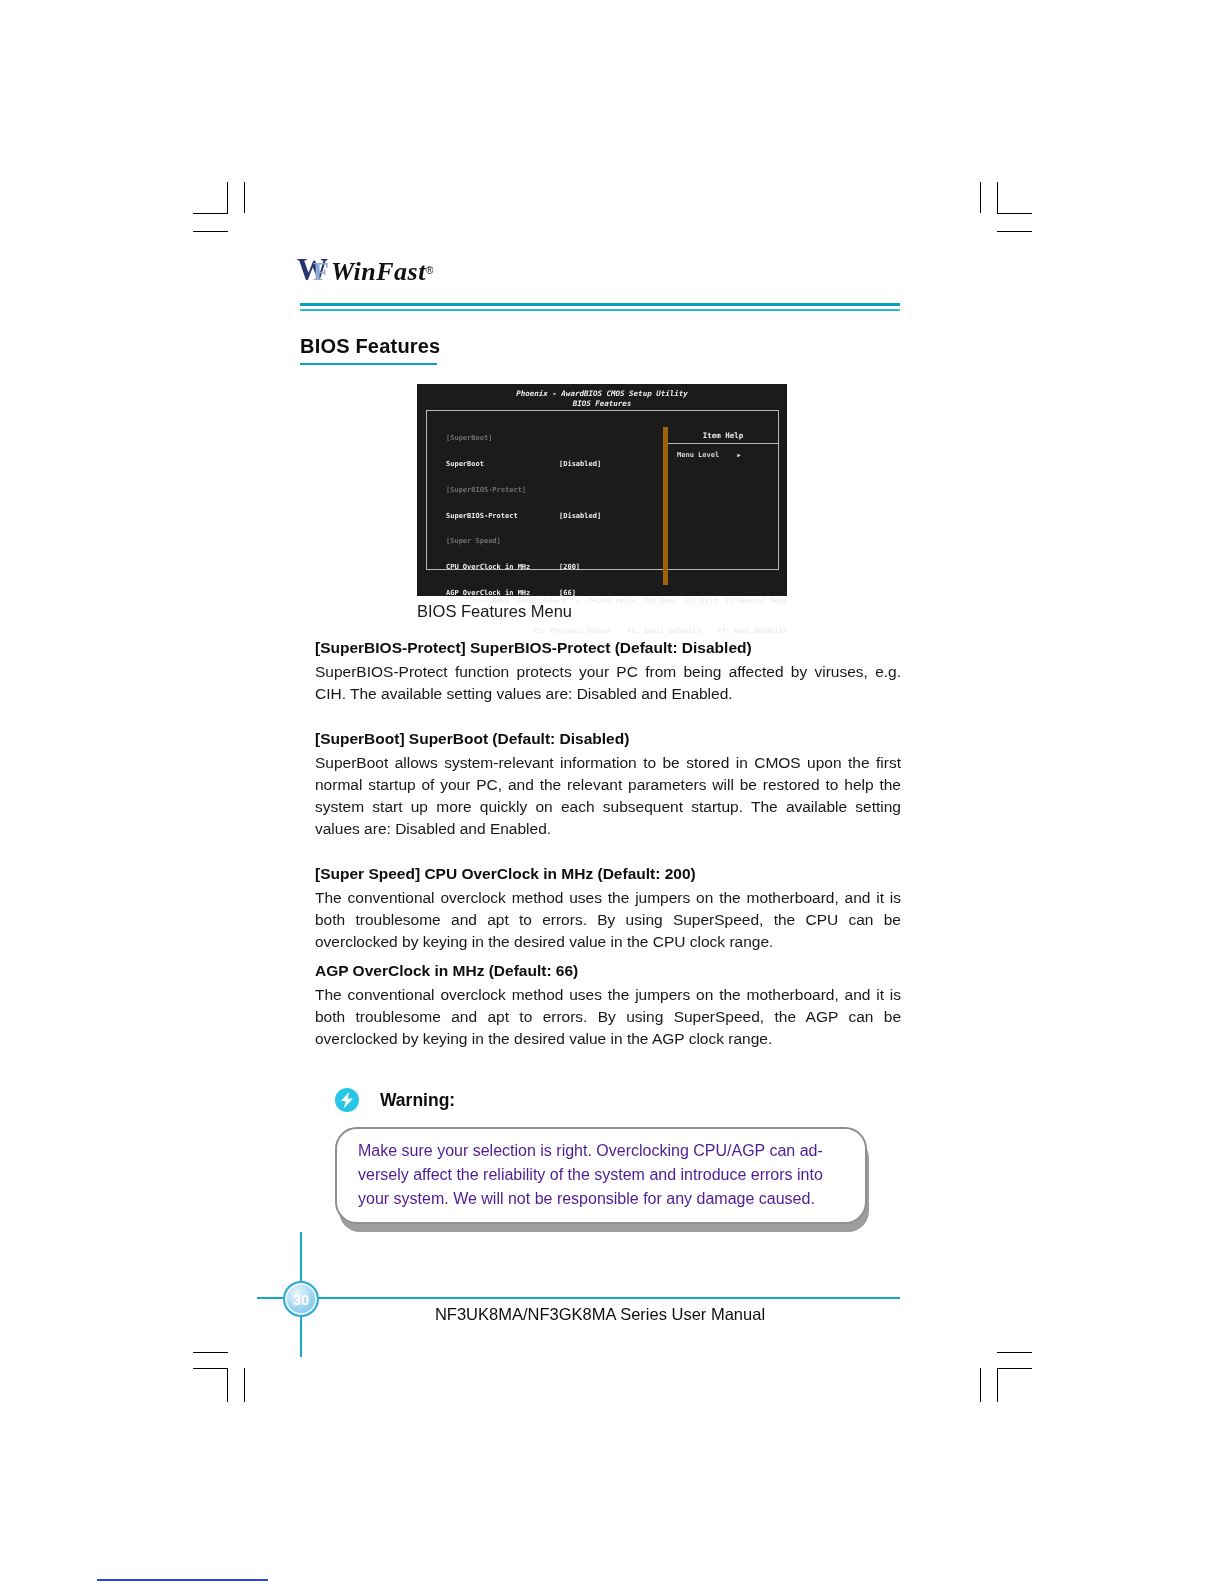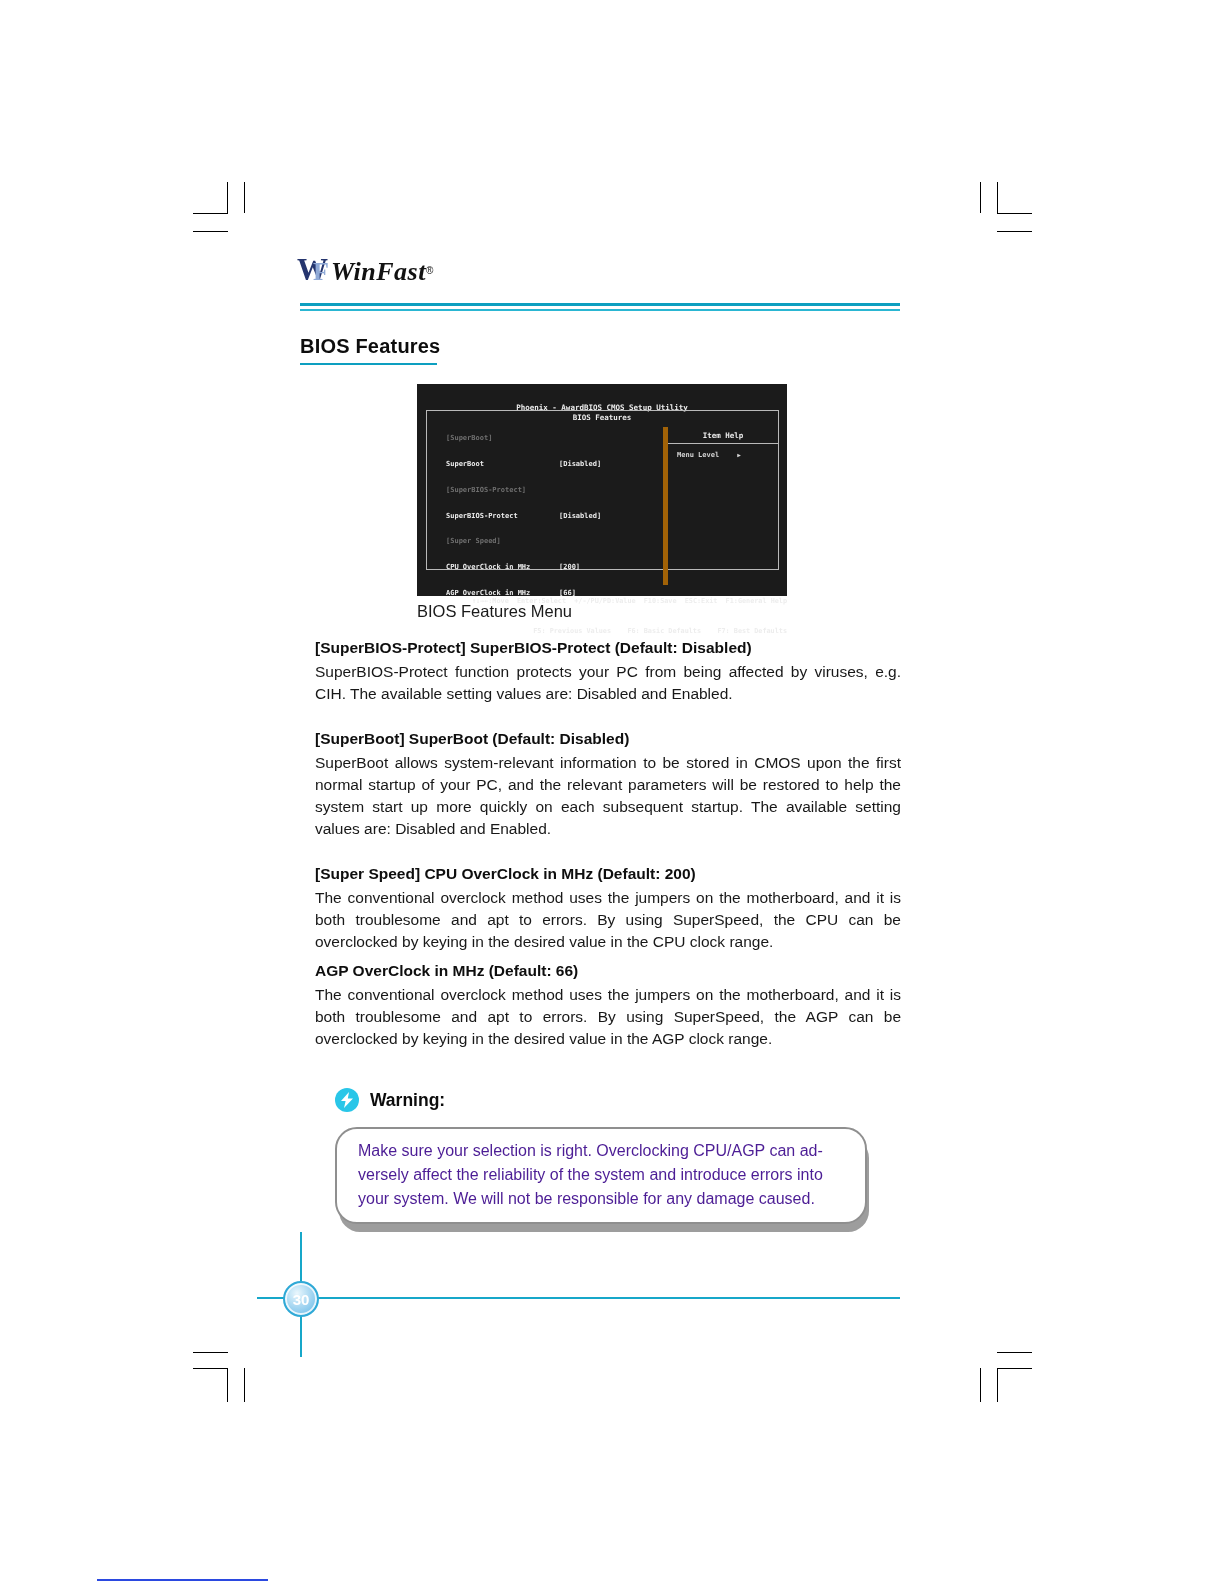--- a/index.html
+++ b/index.html
@@ -15,21 +15,21 @@
   .logo .w { font-family:"Liberation Serif", serif; font-weight:bold; font-size:31px; color:#25356e; }
   .logo .f { font-family:"Liberation Serif", serif; font-weight:bold; font-size:26px; color:#8fa9d6; margin-left:-15px; }
   .logo .name { font-family:"Liberation Serif", serif; font-weight:bold; font-style:italic; font-size:26px; color:#121212; margin-left:2px; letter-spacing:0.5px; }
   .logo sup { font-size:10px; color:#121212; vertical-align:super; }
 
   .page-title { position:absolute; left:300px; top:335px; font-size:20px; font-weight:bold; color:#0d0d0d; letter-spacing:0.2px; }
 
   
   .bios { position:absolute; left:417px; top:384px; width:370px; height:212px; background:#1b1b1b;
           font-family:"DejaVu Sans Mono", monospace; font-weight:bold; }
-  .bios-title { text-align:center; color:#ececec; font-size:7.5px; line-height:9.5px; padding-top:19px; }
+  .bios-title { text-align:center; color:#ececec; font-size:7.5px; line-height:9.5px; padding-top:5px;font-style:italic; }
   .bios-panel { position:absolute; left:9px; top:26px; width:351px; height:158px; border:1px solid #b9b9b9; }
   .bios-items { position:absolute; left:19px; top:6px; font-size:7px; line-height:8.6px; white-space:pre; }
   .bios-label { display:inline-block; width:113px; color:#ededed; }
   .bios-row.dim .bios-label { color:#6f6f6f; }
   .bios-value { color:#ededed; }
   .bios-help-panel { position:absolute; right:0; top:16px; width:110px; height:100%; border-left:5px solid #a16207; }
   .bios-help-header { text-align:center; color:#ededed; font-size:7.5px; padding:4px 0 3px; border-bottom:1px solid #b9b9b9; }
   .bios-menu-level { color:#d6d6d6; font-size:7px; padding:7px 0 0 9px; }
   .bios-menu-level .arrow { font-size:6px; margin-left:18px; }
   .bios-keys { position:absolute; left:0; right:0; top:192px; text-align:right; color:#ededed; font-size:6.8px; line-height:10px; white-space:pre; }
@@ -38,21 +38,21 @@
 
   
   .content { position:absolute; left:315px; top:637px; width:586px; font-size:15.5px; line-height:22px; }
   .sec { margin-bottom:23px; }
   .sec.mb-sm { margin-bottom:7px; }
   .sec h3 { font-size:15.5px; font-weight:bold; margin:0 0 2px 0; color:#0e0e0e; }
   .sec p { margin:0; text-align:justify; color:#181818; }
 
   
   .warning { position:absolute; left:335px; top:1088px; width:532px; }
-  .warning-head { display:flex; align-items:center; gap:11px; }
+  .warning-head { display:flex; align-items:center; gap:21px; }
   .warning-icon { width:24px; height:24px; border-radius:50%; background:#29c6e8; display:flex; align-items:center; justify-content:center; flex:0 0 auto; }
   .warning-title { font-weight:bold; font-size:17.5px; color:#0c0c0c; }
   .warning-box { margin-top:15px; border:2px solid #8f8f8f; border-radius:22px; background:#fff;
                  box-shadow:3px 9px 0 -1px #9d9d9d; padding:10px 20px 11px 21px;
                  font-size:16px; line-height:24px; color:#4c1d95; }
 
   
   .footer-vline { position:absolute; left:300px; top:1232px; width:2px; height:125px; background:#17a7c9; }
   .footer-hline { position:absolute; left:257px; top:1297px; width:643px; height:2px; background:#17a7c9; }
   .page-badge { position:absolute; left:283px; top:1281px; width:36px; height:36px; border-radius:50%;
@@ -153,16 +153,17 @@
     <div class="warning-box">
       <div>Make sure your selection is right. Overclocking CPU/AGP can ad-</div>
       <div>versely affect the reliability of the system and introduce errors into</div>
       <div>your system. We will not be responsible for any damage caused.</div>
     </div>
   </div>
 
   <div class="footer-vline"></div>
   <div class="footer-hline"></div>
   <div class="page-badge">30</div>
+  <div class="manual-title">NF3UK8MA/NF3GK8MA Series User Manual</div>
 
   <div class="bottom-blue-line"></div>
 
 </div>
 
 </body></html>

